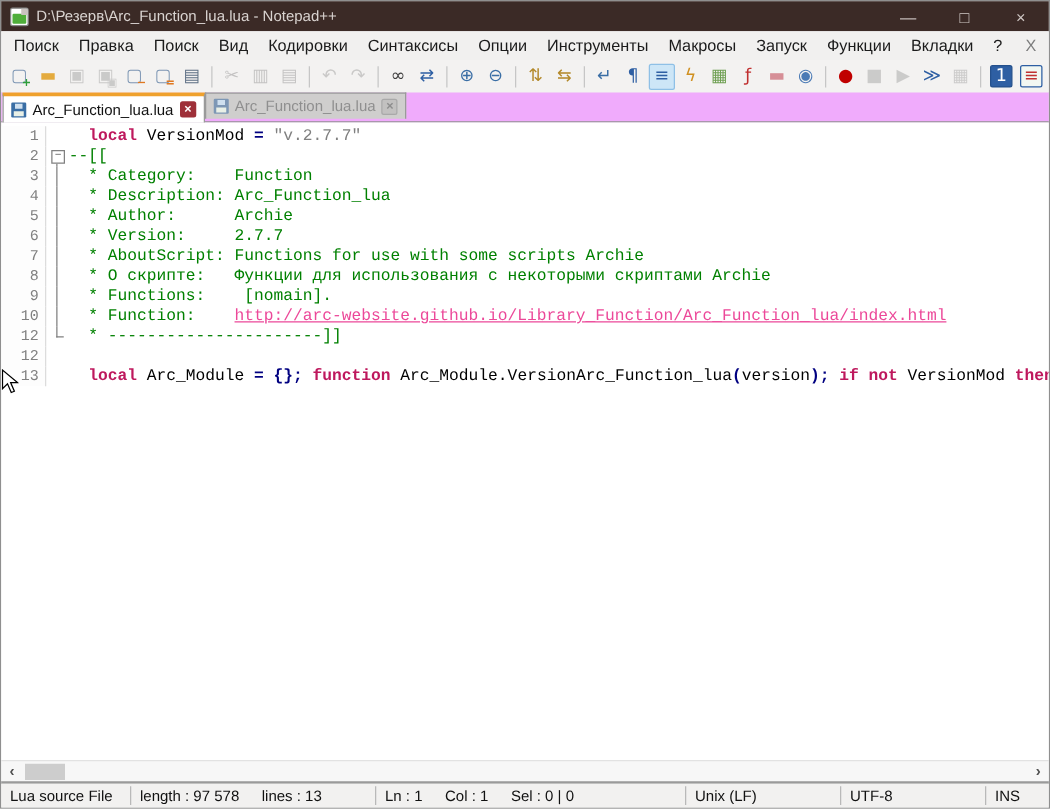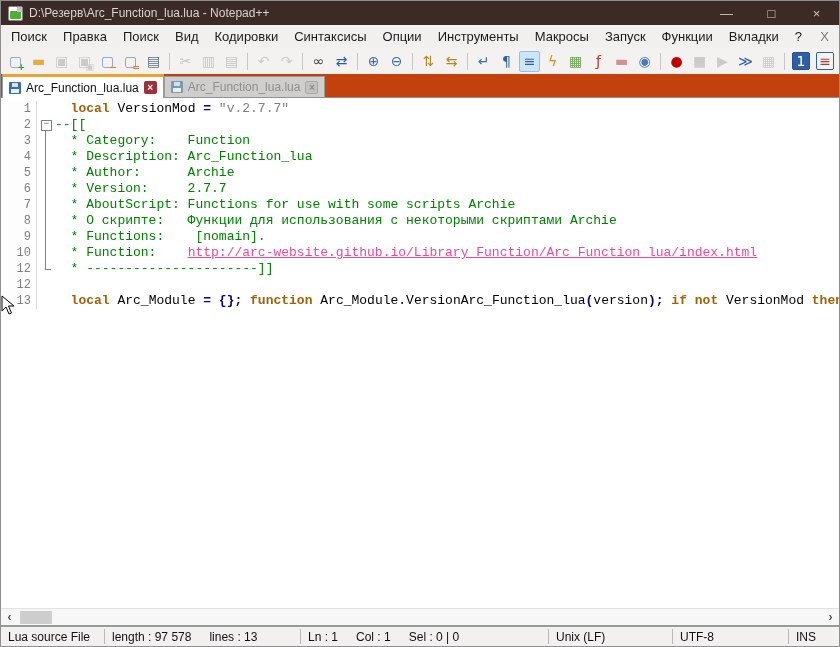--- a/index.html
+++ b/index.html
@@ -27,21 +27,21 @@
   .tbtn { width:21px; height:21px; margin:0 1px; display:flex; align-items:center; justify-content:center;
           position:relative; border:1px solid transparent; border-radius:2px; font-size:14px; line-height:1; }
   .tbtn .glyph { font-family:"DejaVu Sans", sans-serif; }
   .tbtn .badge { position:absolute; right:0; bottom:-1px; font-size:9px; font-weight:bold;
                  font-family:"DejaVu Sans", sans-serif; }
   .tbtn.disabled { opacity:.38; }
   .tbtn.selected { background:#cde6f7; border-color:#8fc0e6; }
   .tsep { width:1px; height:17px; background:#c6c6c6; margin:0 4px; }
   .toolbar-overflow { margin-left:auto; margin-right:4px; color:#555; font-size:12px; padding:2px 3px; }
   
-  .tabbar { height:24px; background:#c2410c; display:flex; align-items:flex-end; padding-left:1px;
+  .tabbar { height:24px; background:#f0abfc; display:flex; align-items:flex-start; padding-left:1px;
             border-bottom:1px solid #919191; flex:none; }
   .tab { display:flex; align-items:center; gap:5px; padding:0 6px; height:23px; font-size:12px;
          border:1px solid #9a9a9a; border-bottom:none; position:relative; }
   .tab.active { background:#fff; color:#111; border-top:3px solid #efa12d; height:24px; margin-bottom:-1px; z-index:2; }
   .tab.inactive { background:#cfcecd; color:#8f8f8f; height:21px; }
   .floppy { width:12px; height:12px; position:relative; flex:none; border-radius:1px; }
   .tab.active .floppy { background:#3a6ea5; }
   .tab.inactive .floppy { background:#7d97b5; }
   .floppy::before { content:""; position:absolute; left:3px; top:1px; width:6px; height:4px; background:#cfe0ef; }
   .floppy::after { content:""; position:absolute; left:2px; bottom:1px; width:8px; height:4px; background:#e9f0e6; }
@@ -58,21 +58,21 @@
           border-right:1px solid #dcdcdc; font-size:12px; }
   .fold { width:18px; flex:none; position:relative; }
   .fold.start::before { content:"\2212"; position:absolute; left:4px; top:3px; width:9px; height:9px;
           border:1px solid #808080; background:#fff; color:#606060; font-size:9px; line-height:7px;
           text-align:center; z-index:2; }
   .fold.start::after { content:""; position:absolute; left:8px; top:13px; bottom:0; border-left:1px solid #808080; }
   .fold.line::before { content:""; position:absolute; left:8px; top:0; bottom:0; border-left:1px solid #808080; }
   .fold.end::before { content:""; position:absolute; left:8px; top:0; height:8px; width:5px;
           border-left:1px solid #808080; border-bottom:1px solid #808080; }
   .code { flex:1; overflow:hidden; color:#000; }
-  .c-kw  { color:#a16207; font-weight:bold;text-align:right; }
+  .c-kw  { color:#be185d; font-weight:bold;text-align:right; }
   .c-cmt { color:#008000; }
   .c-str { color:#808080; }
   .c-op  { color:#000080; font-weight:bold; }
   .c-lnk { color:#ec4899; text-decoration:underline; }
   .c-pln { color:#000; }
   .mouse-cursor { position:absolute; left:0px; top:197px; z-index:9; }
   
   .hscroll { height:17px; background:#f7f7f7; border-top:1px solid #e2e2e2; display:flex; align-items:center; flex:none; }
   .scroll-arrow { width:17px; height:17px; display:flex; align-items:center; justify-content:center;
                   color:#505050; font-size:12px; font-weight:bold; }

